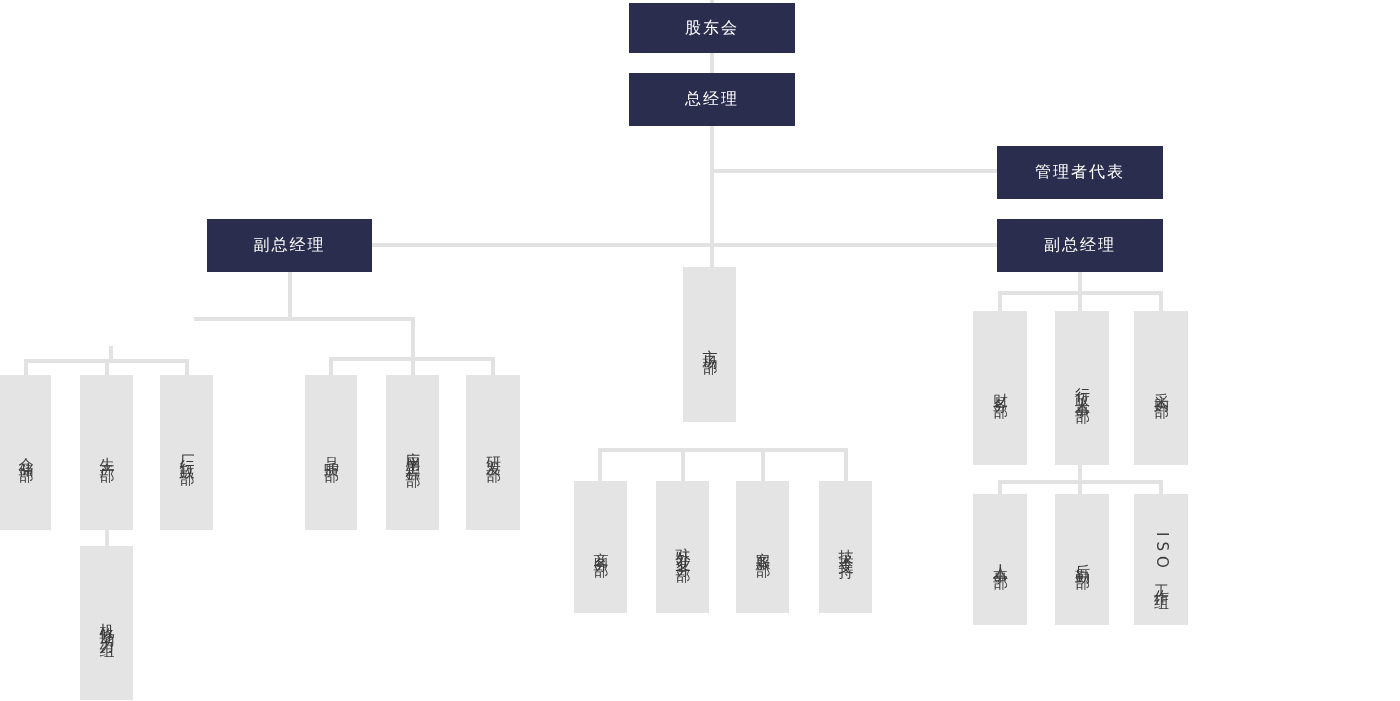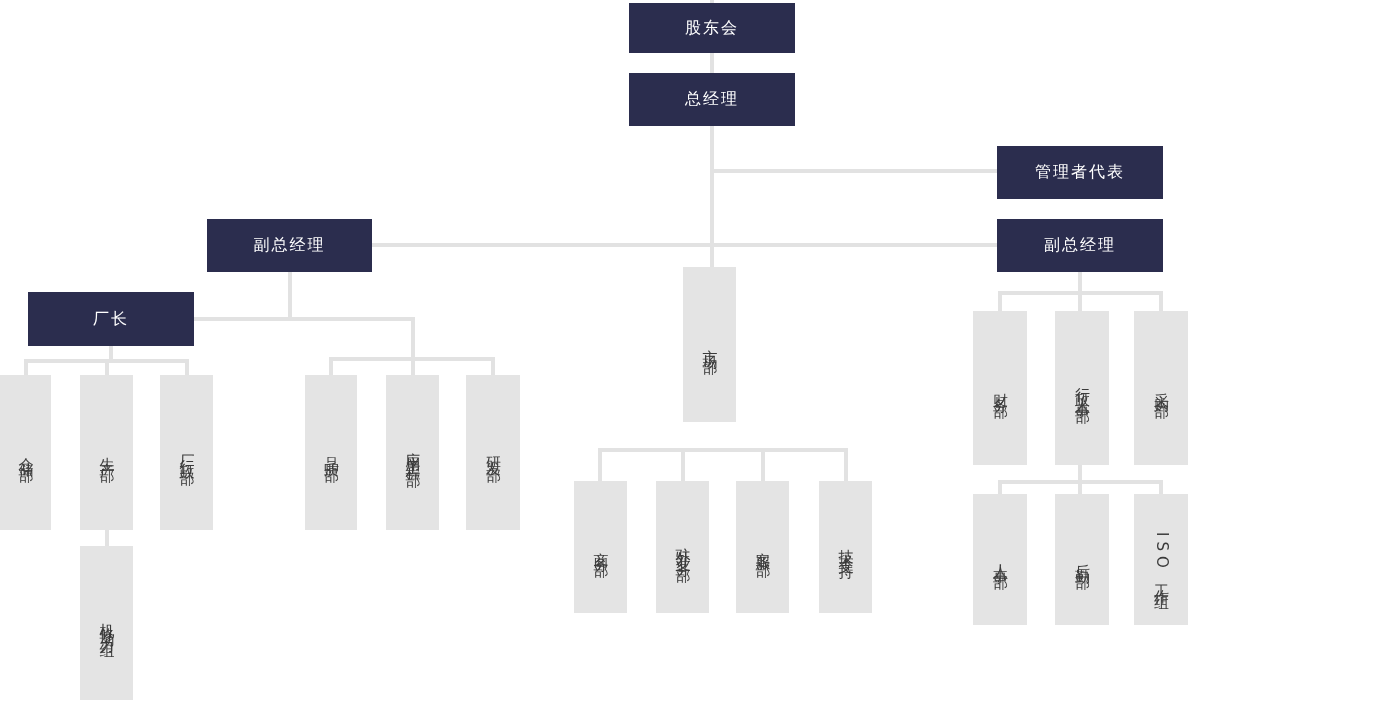--- a/index.html
+++ b/index.html
@@ -84,21 +84,20 @@
   <div class="line" style="left:998px;top:480px;width:165px;height:4px"></div>
   <div class="line" style="left:998px;top:480px;width:4px;height:14px"></div>
   <div class="line" style="left:1078px;top:480px;width:4px;height:14px"></div>
   <div class="line" style="left:1159px;top:480px;width:4px;height:14px"></div>
 
   <div class="node dark" style="left:629px;top:3px;width:166px;height:50px">股东会</div>
   <div class="node dark" style="left:997px;top:146px;width:166px;height:53px">管理者代表</div>
   <div class="node dark" style="left:629px;top:73px;width:166px;height:53px">总经理</div>
   <div class="node dark" style="left:207px;top:219px;width:165px;height:53px">副总经理</div>
   <div class="node dark" style="left:997px;top:219px;width:166px;height:53px">副总经理</div>
-  <div class="node dark" style="left:28px;top:292px;width:166px;height:54px">厂长</div>
 
   <div class="node light" style="left:683px;top:267px;width:53px;height:155px">市场部</div>
 
   <div class="node light" style="left:0;top:375px;width:51px;height:155px">仓储部</div>
   <div class="node light" style="left:80px;top:375px;width:53px;height:155px">生产部</div>
   <div class="node light" style="left:160px;top:375px;width:53px;height:155px">厂行政部</div>
   <div class="node light" style="left:80px;top:546px;width:53px;height:154px">机修动力组</div>
 
   <div class="node light" style="left:305px;top:375px;width:52px;height:155px">品质部</div>
   <div class="node light" style="left:386px;top:375px;width:53px;height:155px">应用工程部</div>

